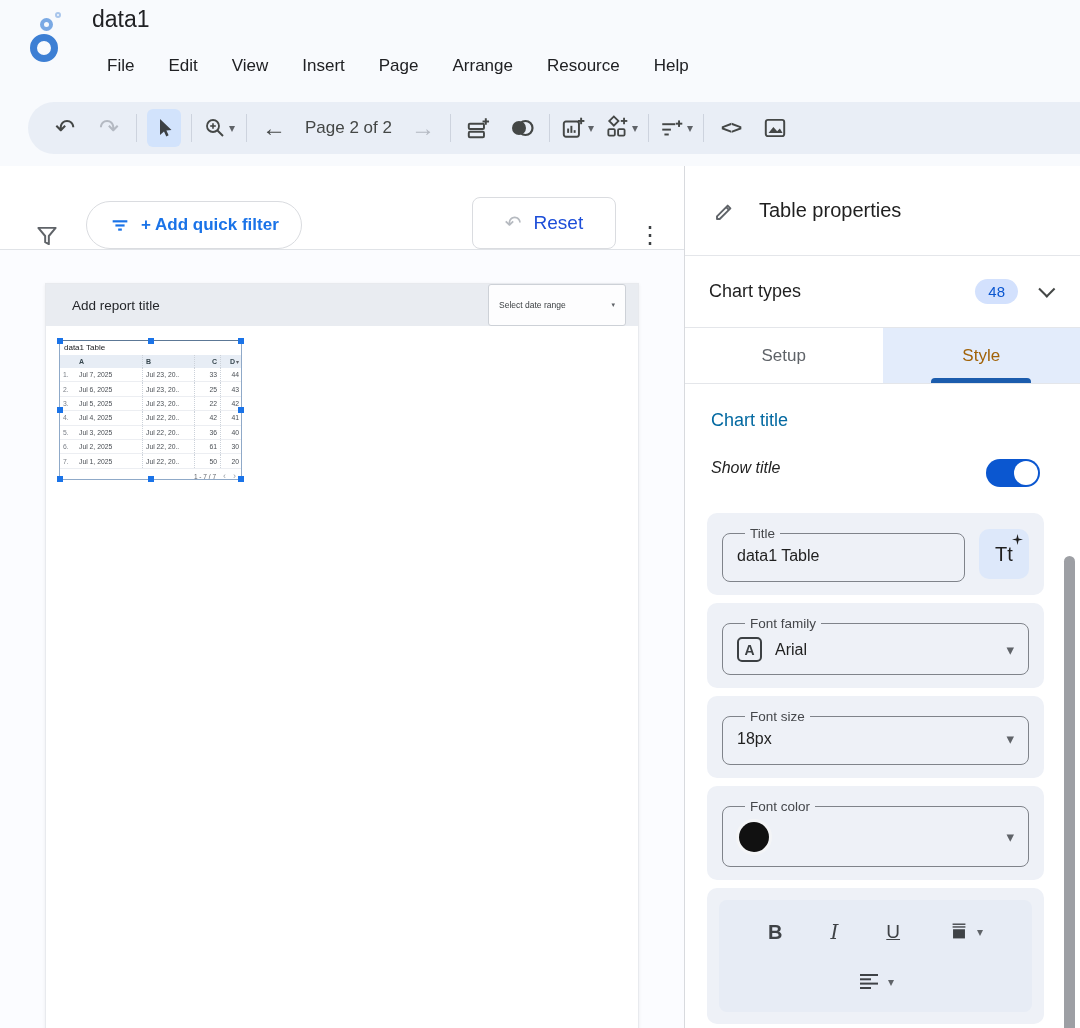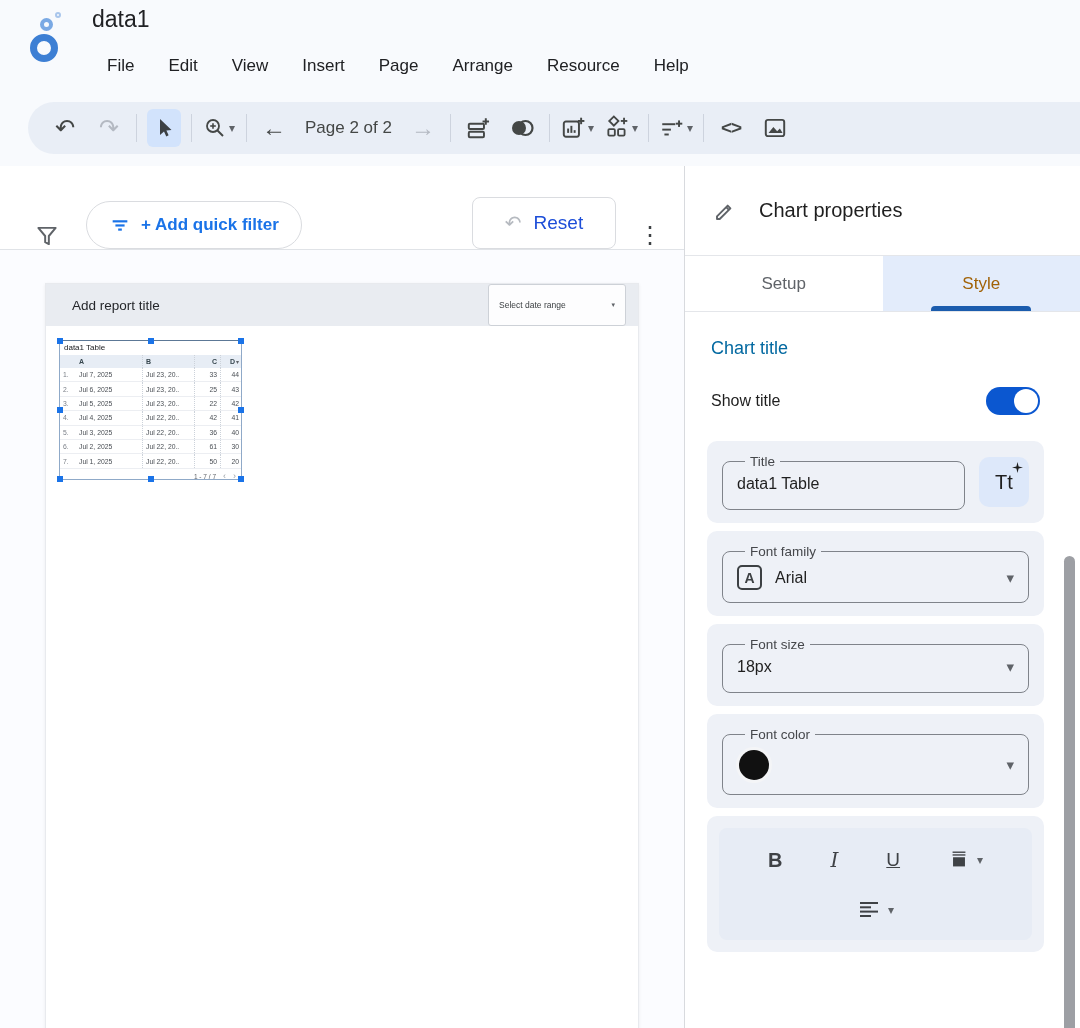--- a/index.html
+++ b/index.html
@@ -85,21 +85,21 @@
   .ct-badge { margin-left:auto; background:#d3e1fd; color:#0b57d0; font-size:15px; padding:4px 13px; border-radius:14px; }
   .ct-chev { margin-left:20px; margin-right:6px; width:12px; height:12px; border-right:2px solid #444746; border-bottom:2px solid #444746; transform:rotate(45deg) translateY(-4px); }
   .p-tabs { height:56px; display:flex; border-bottom:1px solid #e4e6ea; }
   .tab { flex:1; display:flex; align-items:center; justify-content:center; font-size:17px; position:relative; }
   .tab-setup { color:#5f6368; background:#fff; }
   .tab-style { color:#a16207; font-weight:500; background:#e3ecfb; }
   .tab-style .tab-underline { position:absolute; bottom:0; left:50%; margin-left:-50px; width:100px; height:5px;
     background:#1b5cad; border-radius:4px 4px 0 0; }
   .p-scroll { padding:26px 36px 0 22px; }
   .sec-title { font-size:18px; font-weight:500; color:#0369a1; margin:0 0 28px 4px; }
-  .show-row { display:flex; align-items:center; justify-content:space-between; margin:0 4px 26px 4px; }
+  .show-row { display:flex; justify-content:space-between; margin:0 4px 26px 4px;font-style:italic; }
   .show-label { font-size:16px; color:#1f1f1f; }
   .toggle { width:54px; height:28px; border-radius:15px; background:#0b57d0; position:relative; }
   .toggle .knob { position:absolute; right:2px; top:2px; width:24px; height:24px; background:#fff; border-radius:50%; }
 
   .card { background:#eef1f7; border-radius:10px; padding:13px 15px; margin-bottom:8px; }
   fieldset { border:1px solid #7f838a; border-radius:8px; padding:6px 14px 12px 14px; min-height:56px; background:transparent; }
   legend { font-size:13.5px; color:#45474b; padding:0 5px; margin-left:8px; }
   .fs-value { font-size:16px; color:#1f1f1f; }
   .fs-row { display:flex; align-items:center; gap:13px; }
   .fs-caret { margin-left:auto; font-size:15px; color:#5f6368; }
@@ -358,23 +358,28 @@
       </div>
     </div>
   </div>
 
   <div class="panel">
     <div class="p-header">
       <svg width="24" height="24" viewBox="0 0 24 24">
         <path d="M4 17.3 V20 h2.7 L17.4 9.3 14.7 6.6 Z" fill="none" stroke="#5f6368" stroke-width="1.9" stroke-linejoin="round"></path>
         <line x1="13.2" y1="8.1" x2="15.9" y2="10.8" stroke="#5f6368" stroke-width="1.9"></line>
       </svg>
-      <span class="p-title">Chart properties</span>
-    </div>
-
+      <span class="p-title">Table properties</span>
+    </div>
+
+    <div class="p-ct-row">
+      <span class="p-ct-label">Chart types</span>
+      <span class="ct-badge">48</span>
+      <span class="ct-chev"></span>
+    </div>
 
     <div class="p-tabs">
       <div class="tab tab-setup">
           <span>Setup</span>
         </div>
       <div class="tab tab-style">
         <span>Style</span>
         <div class="tab-underline"></div>
       </div>
     </div>

